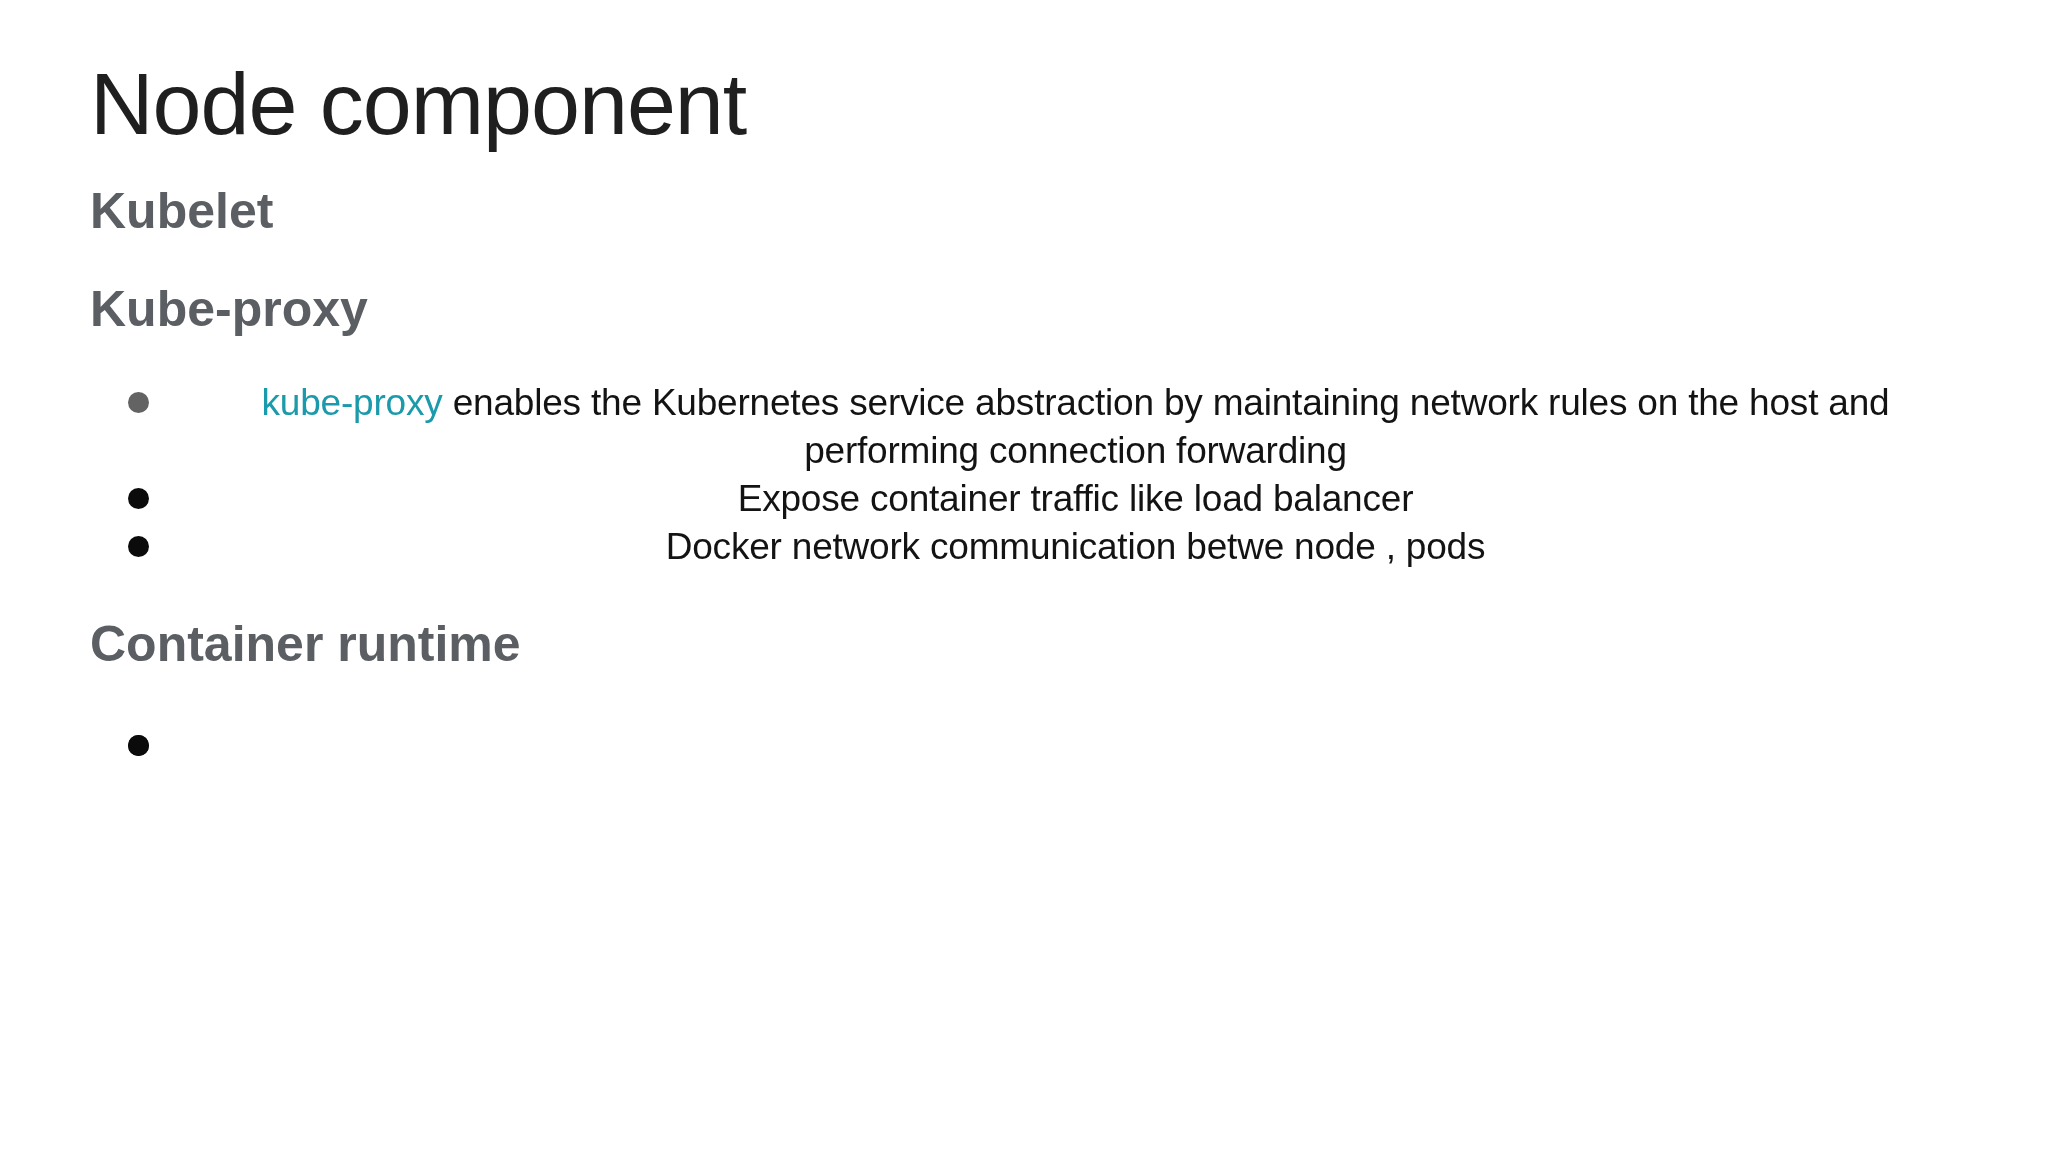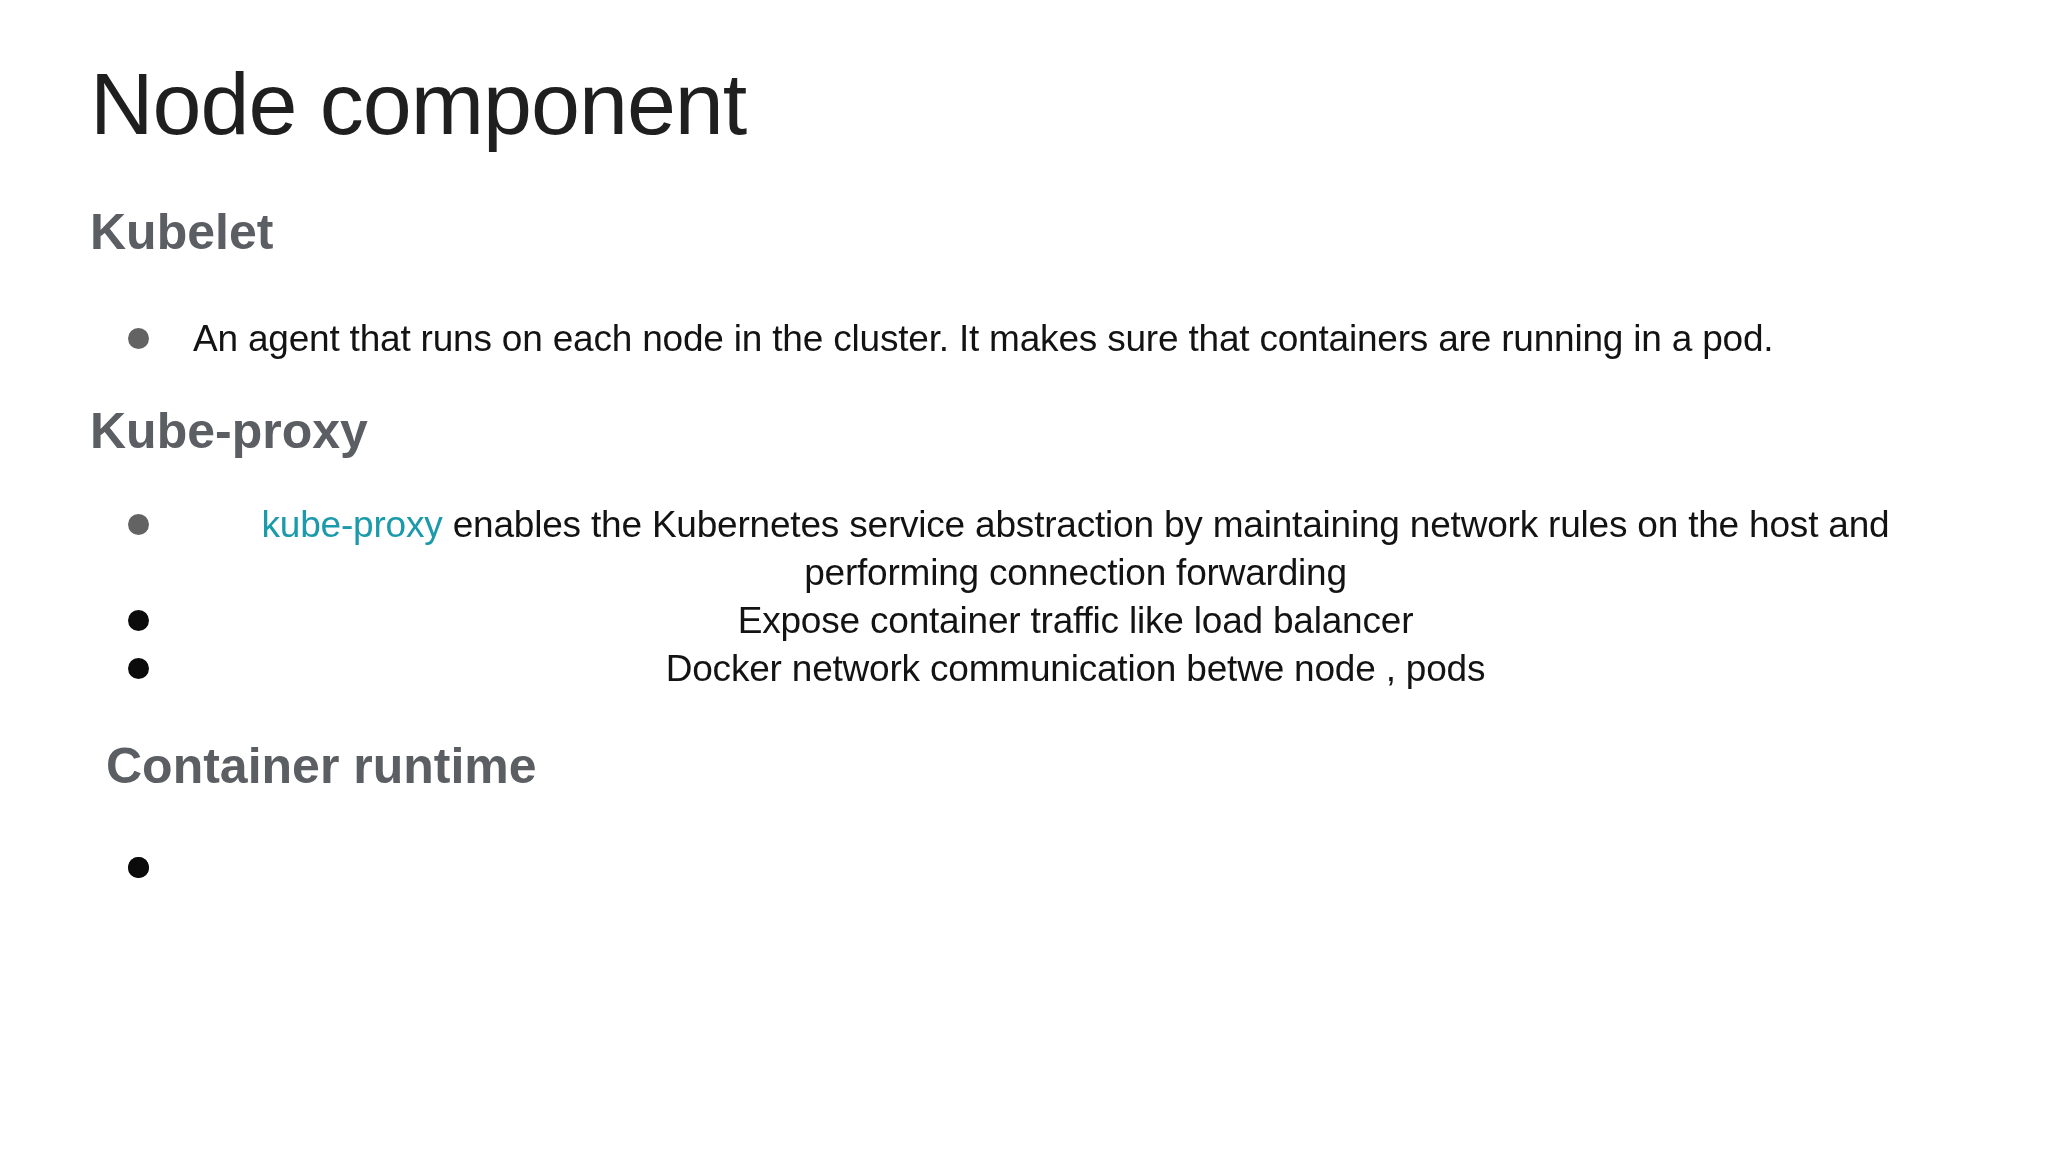--- a/index.html
+++ b/index.html
@@ -55,42 +55,36 @@
     height: 21px;
     border-radius: 50%;
     background: #0b0b0b;
   }
   .dot.gray { background: #636363; }
   .link-text {
     color: #1b9aab;
     cursor: pointer;
   }
   
-  .sec-kubelet    { margin-top: 45px; }
+  .sec-kubelet    { margin-top: 24px; }
   .sec-kubeproxy  { margin-top: 38px; }
-  .sec-runtime    { margin-top: 43px; margin-left: 16px; }
+  .sec-runtime    { margin-top: 43px; }
   .list-kubelet   { margin-top: 53px; }
   .list-kubeproxy { margin-top: 40px; text-align: center; }
   .list-runtime   { margin-top: 48px; }
 </style>
 </head>
 <body>
 
 <div class="slide">
 
   <h1 class="page-title">Node component</h1>
 
   <h2 class="section-heading sec-kubelet">Kubelet</h2>
 
-  <ul class="bullet-list list-kubelet">
-    <li>
-      <span class="dot gray"></span>
-      <span>An agent that runs on each node in the cluster. It makes sure that containers are running in a pod.</span>
-    </li>
-  </ul>
 
   <h2 class="section-heading sec-kubeproxy">Kube-proxy</h2>
 
   <ul class="bullet-list list-kubeproxy">
     <li>
       <span class="dot gray"></span>
       <span class="link-text">kube-proxy</span><span> enables the Kubernetes service abstraction by maintaining network rules on the host and performing connection forwarding</span>
     </li>
     <li>
       <span class="dot"></span>

